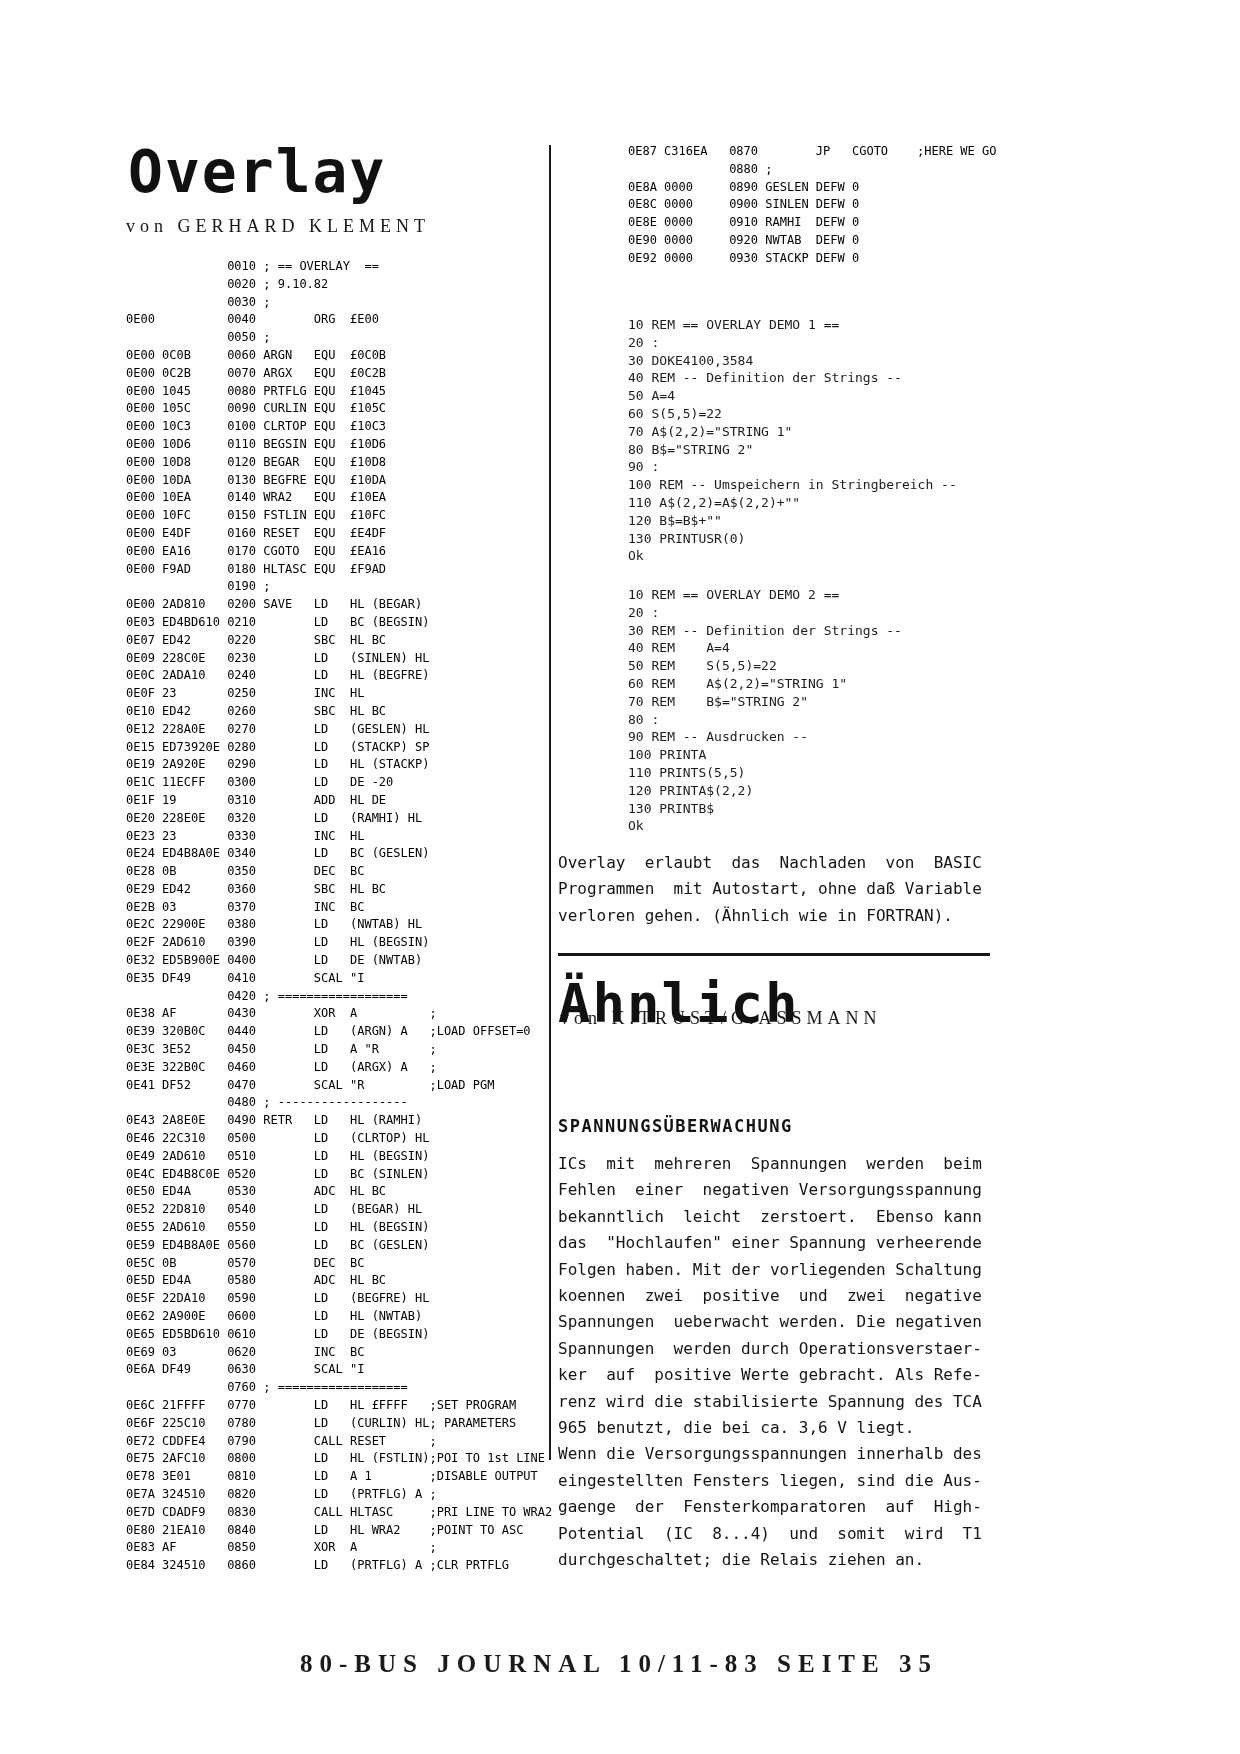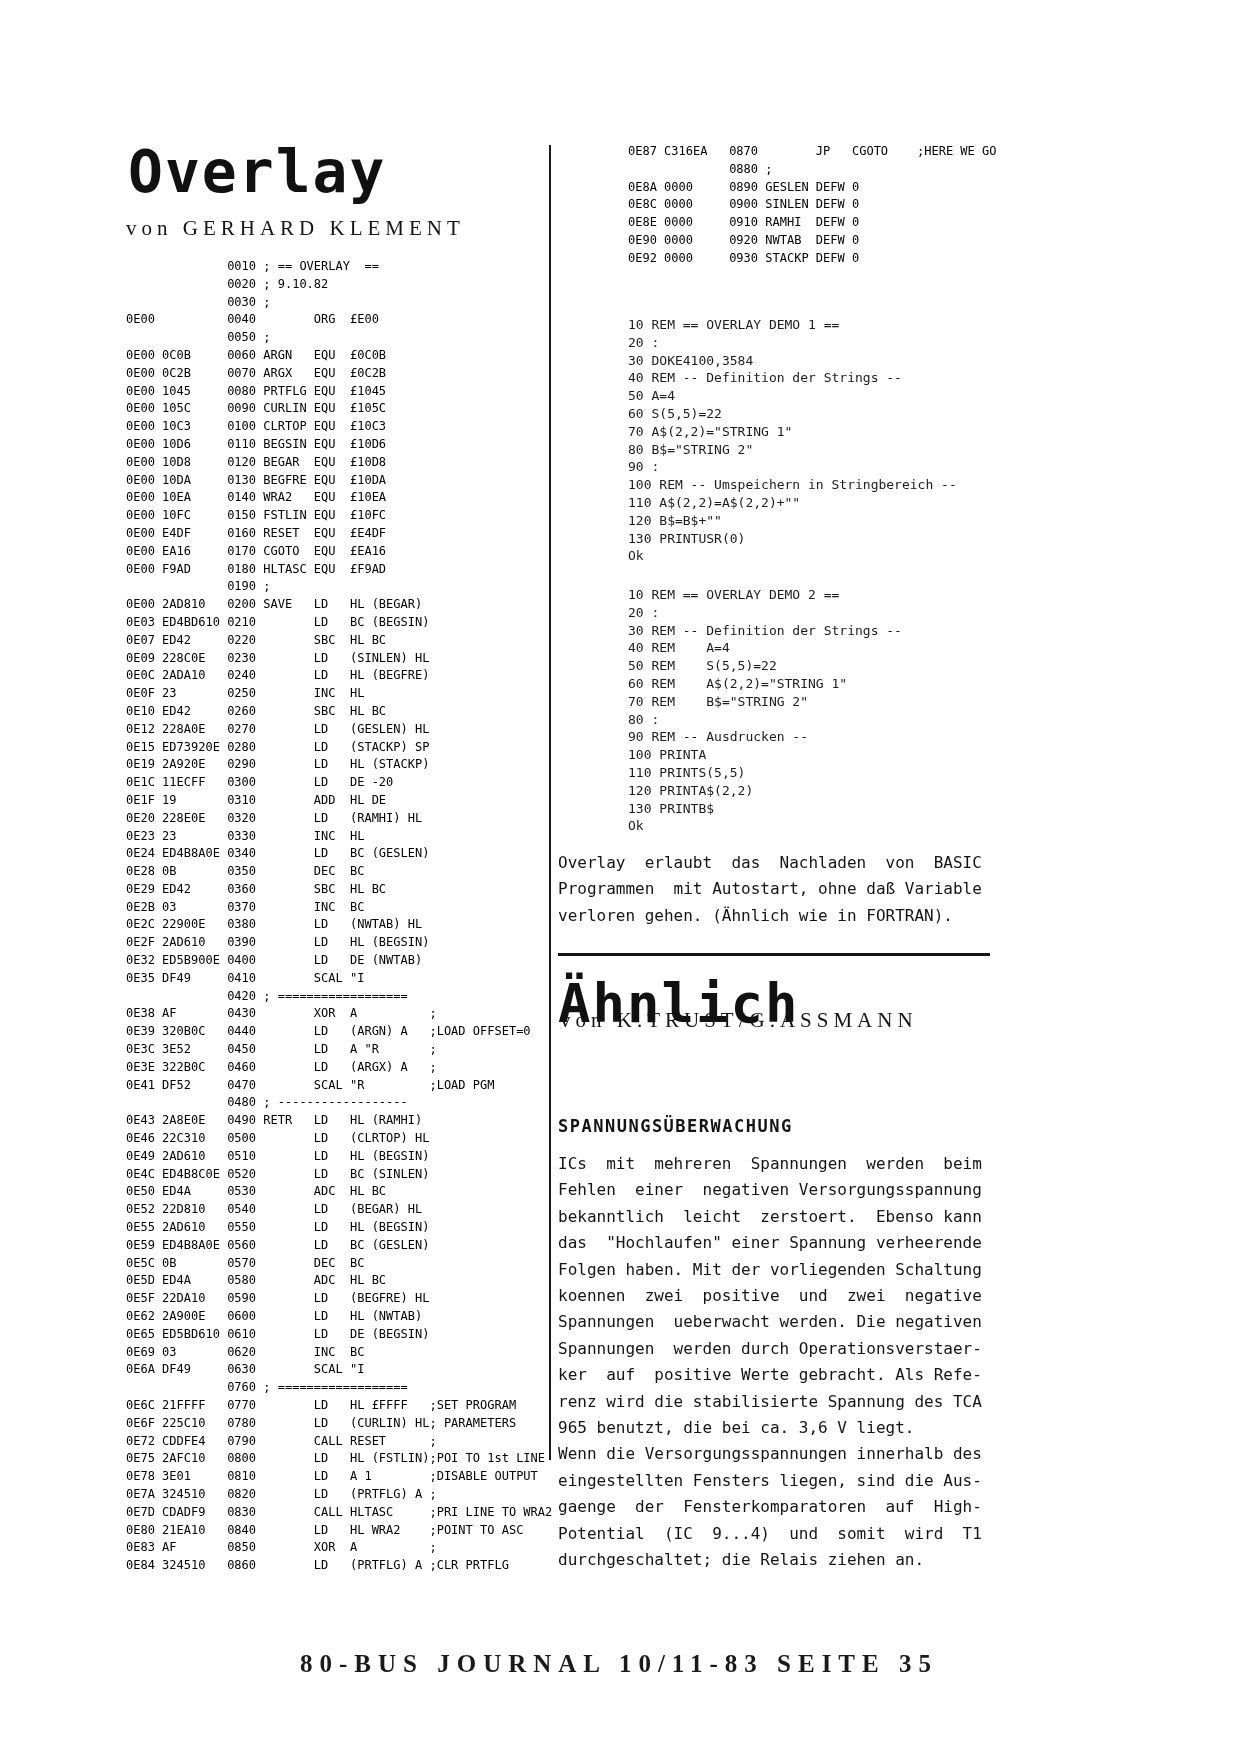--- a/index.html
+++ b/index.html
@@ -18,21 +18,21 @@
     font-family:"DejaVu Sans Mono", monospace;
     font-weight:bold;
     font-size:58px;
     letter-spacing:2px;
     color:#111;
   }
 
   
   .byline {
     font-family:"Liberation Serif", serif;
-    font-size:21px;
+    font-size:18px;
     letter-spacing:5px;
     color:#151515;
   }
 
   pre { white-space:pre; }
 
   .listing  { font-family:"DejaVu Sans Mono", monospace; font-size:12px; line-height:17.8px; color:#000000; }
   .basic    { font-family:"DejaVu Sans Mono", monospace; font-size:13px; line-height:17.8px; color:#1c1c1c; }
   .bodytext { font-family:"DejaVu Sans Mono", monospace; font-size:16px; line-height:26.4px; color:#141414; }
 
@@ -198,17 +198,17 @@
 Folgen haben. Mit der vorliegenden Schaltung
 koennen  zwei  positive  und  zwei  negative
 Spannungen  ueberwacht werden. Die negativen
 Spannungen  werden durch Operationsverstaer-
 ker  auf  positive Werte gebracht. Als Refe-
 renz wird die stabilisierte Spannung des TCA
 965 benutzt, die bei ca. 3,6 V liegt.</pre>
   <pre class="bodytext">Wenn die Versorgungsspannungen innerhalb des
 eingestellten Fensters liegen, sind die Aus-
 gaenge  der  Fensterkomparatoren  auf  High-
-Potential  (IC  9...4)  und  somit  wird  T1
+Potential  (IC  8...4)  und  somit  wird  T1
 durchgeschaltet; die Relais ziehen an.</pre>
 </div>
 
 <div class="abs footer" style="left:300px; top:1650px;">80-BUS JOURNAL 10/11-83 SEITE 35</div>
 
 </body></html>

